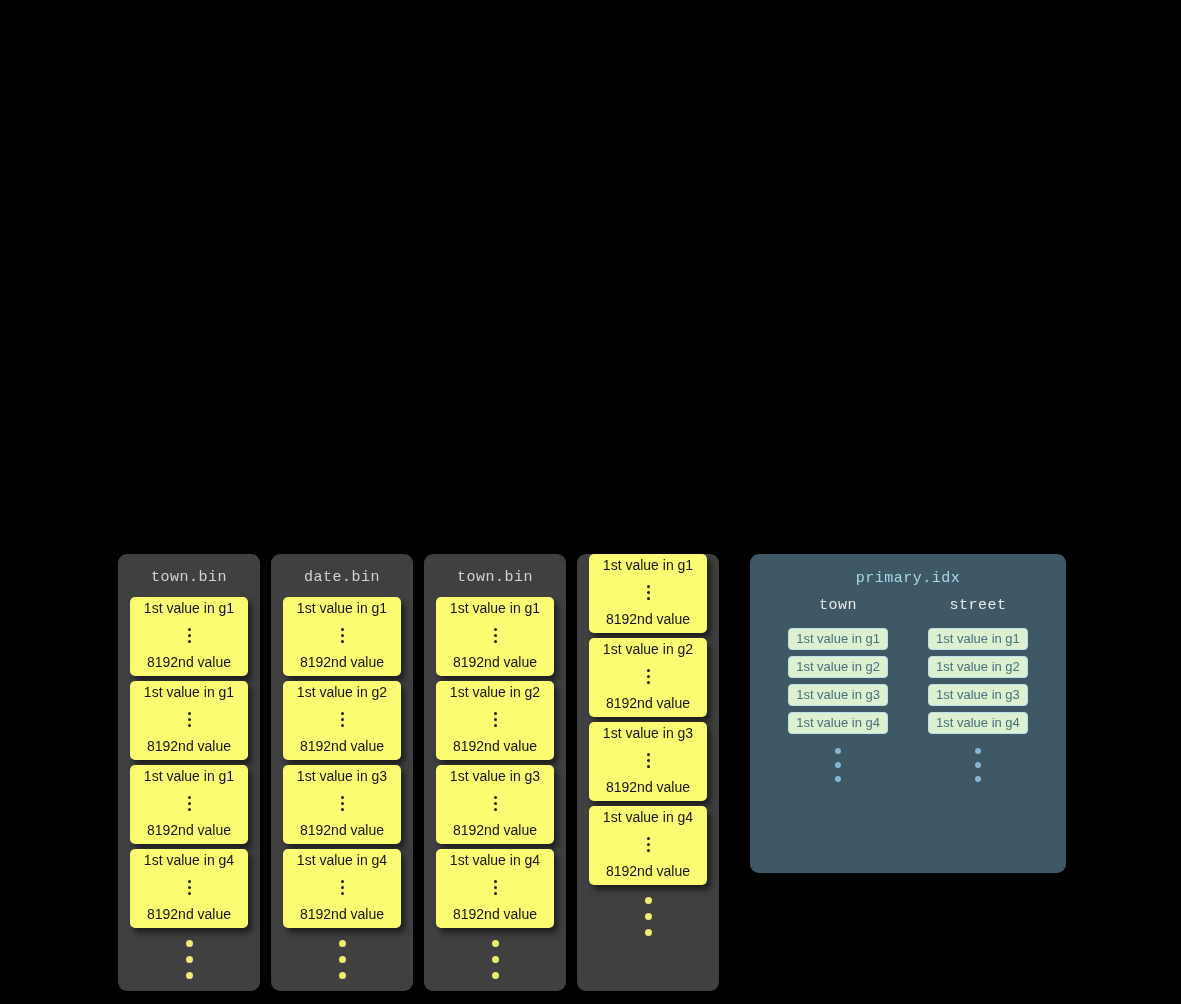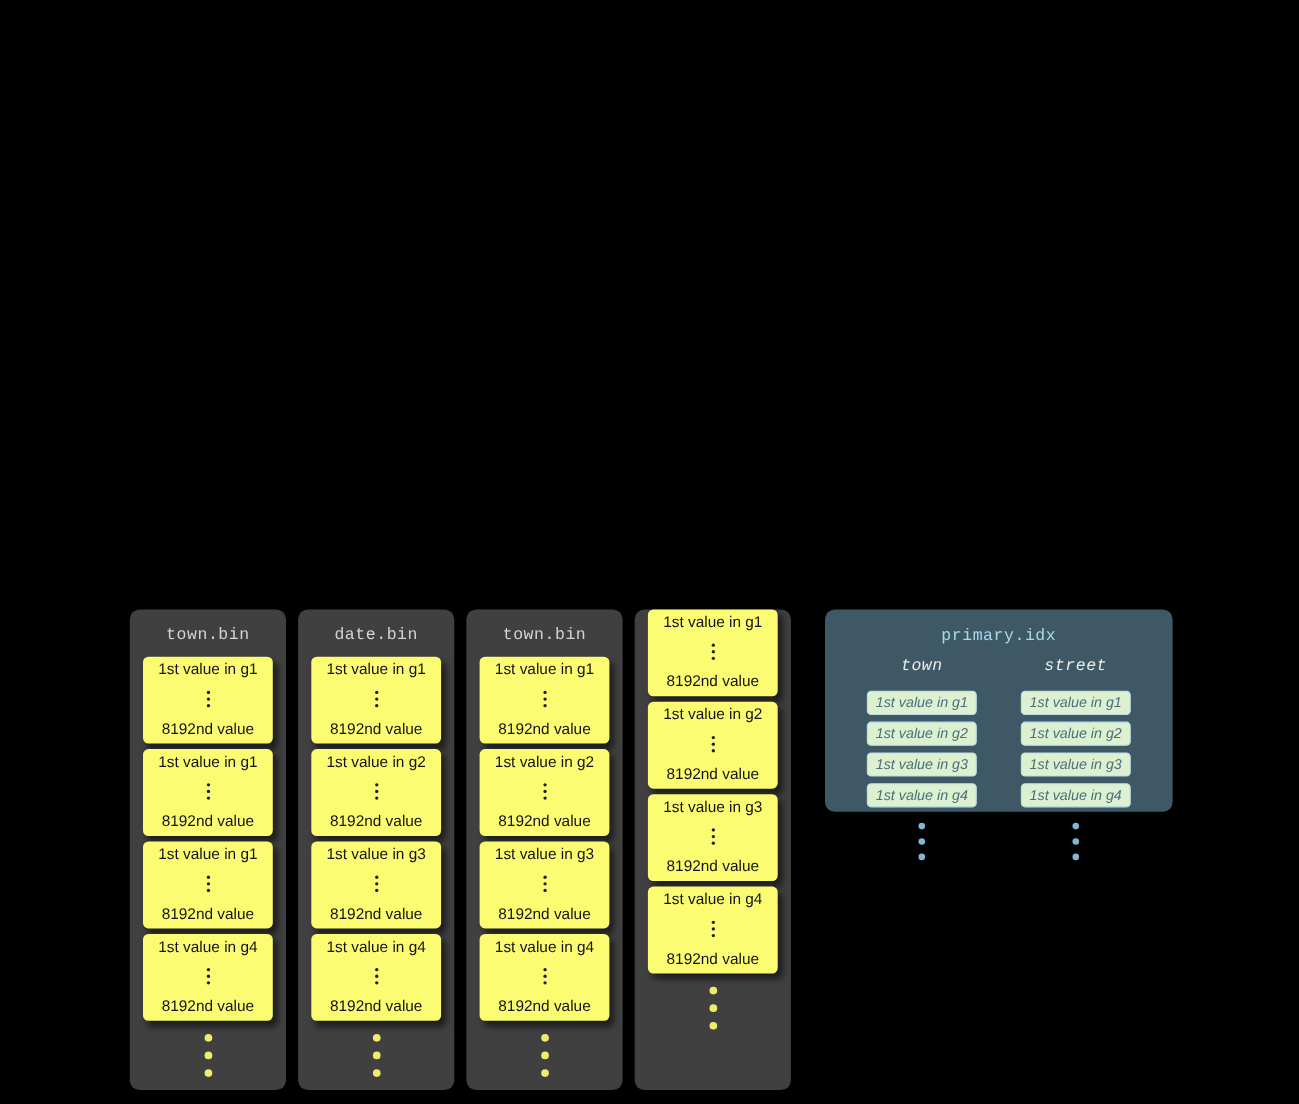--- a/index.html
+++ b/index.html
@@ -79,39 +79,38 @@
   .col-dots .dot {
     width: 7px;
     height: 7px;
     border-radius: 50%;
     background: #efed6d;
   }
   
   .idx {
     margin-left: 20px;
     width: 316px;
-    height: 184px;
+    height: 319px;
     background: #3e5965;
     border-radius: 9px;
     box-sizing: border-box;
     flex: 0 0 auto;
   }
   .idx-title {
     font-family: "Liberation Mono", "DejaVu Sans Mono", monospace;
     font-size: 15px;
     color: #a8d8eb;
     text-align: center;
     padding: 16px 0 10px 0;
     letter-spacing: 0.5px;
   }
   .idx-cols {
     display: flex;
     justify-content: center;
     gap: 40px;
-    font-style: italic;
   }
   .idx-col {
     display: flex;
     flex-direction: column;
     align-items: center;
   }
   .idx-header {
     font-family: "Liberation Mono", "DejaVu Sans Mono", monospace;
     font-size: 15px;
     color: #eceae7;

